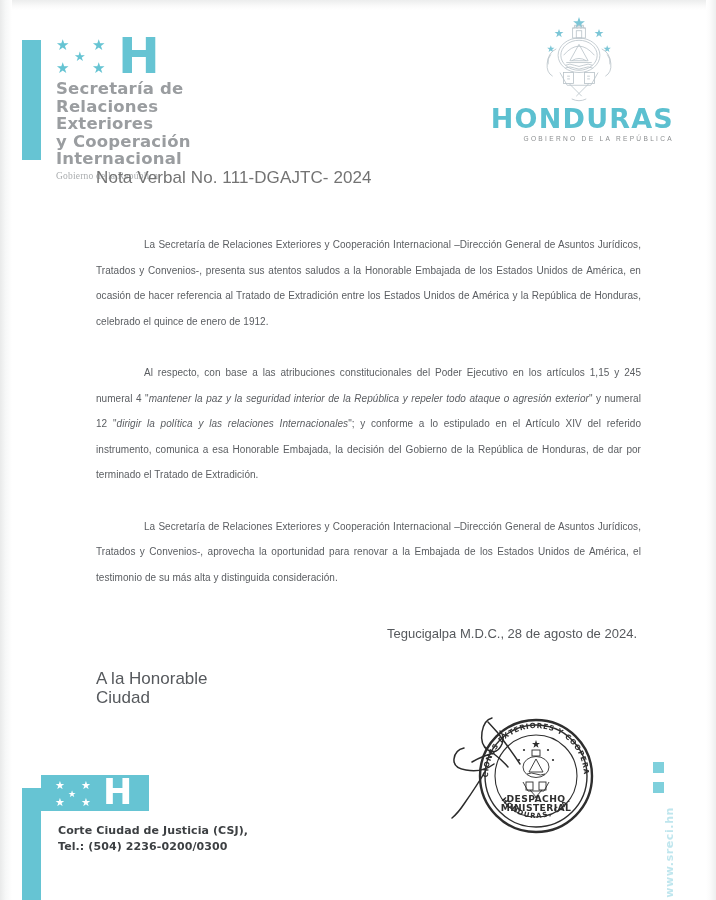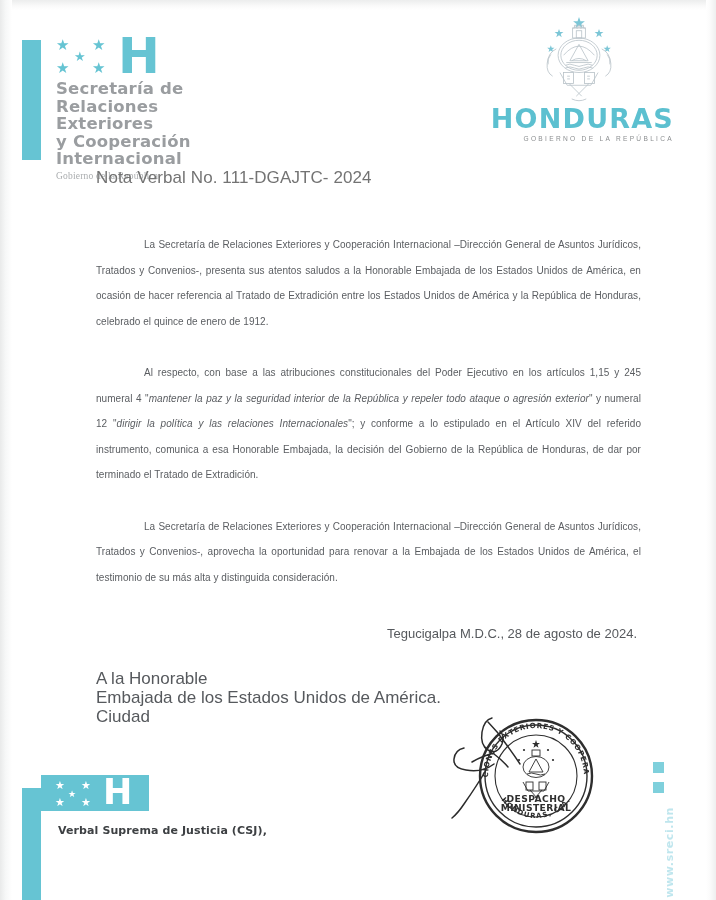--- a/index.html
+++ b/index.html
@@ -341,21 +341,20 @@
     <p class="para p1">La Secretaría de Relaciones Exteriores y Cooperación Internacional –Dirección General de Asuntos Jurídicos, Tratados y Convenios-, presenta sus atentos saludos a la Honorable Embajada de los Estados Unidos de América, en ocasión de hacer referencia al Tratado de Extradición entre los Estados Unidos de América y la República de Honduras, celebrado el quince de enero de 1912.</p>
 
     <p class="para"><span>Al respecto, con base a las atribuciones constitucionales del Poder Ejecutivo en los artículos 1,15 y 245 numeral 4 "</span><i>mantener la paz y la seguridad interior de la República y repeler todo ataque o agresión exterior</i><span>" y numeral 12 "</span><i>dirigir la política y las relaciones Internacionales</i><span>"; y conforme a lo estipulado en el Artículo XIV del referido instrumento, comunica a esa Honorable Embajada, la decisión del Gobierno de la República de Honduras, de dar por terminado el Tratado de Extradición.</span></p>
 
     <p class="para">La Secretaría de Relaciones Exteriores y Cooperación Internacional –Dirección General de Asuntos Jurídicos, Tratados y Convenios-, aprovecha la oportunidad para renovar a la Embajada de los Estados Unidos de América, el testimonio de su más alta y distinguida consideración.</p>
 
     <div class="date-line">Tegucigalpa M.D.C., 28 de agosto de 2024.</div>
 
     <div class="addressee">
       <div>A la Honorable</div>
-      <div>Embajada de los Estados Unidos de América.</div>
       <div>Ciudad</div>
     </div>
 
   </div>
 
   <div class="sig-zone">
 
     <svg class="seal" width="132" height="132" viewBox="0 0 132 132">
       <defs>
         <path id="sealArcTop" d="M 18,66 A 48,48 0 0 1 114,66"></path>
@@ -410,21 +409,22 @@
     <div class="footer-logo-block">
       <span class="star f1">★</span>
       <span class="star f2">★</span>
       <span class="star f3">★</span>
       <span class="star f4">★</span>
       <span class="star f5">★</span>
       <span class="fH">H</span>
     </div>
 
     <div class="footer-address">
-      <div>Verbal Suprema de Justicia (CSJ),</div>
+      <div>Corte Ciudad de Justicia (CSJ),</div>
+      <div>Tel.: (504) 2236-0200/0300</div>
     </div>
 
     <div class="web-marks">
       <div class="sq"></div>
       <div class="sq"></div>
     </div>
 
     <div class="web-url">www.sreci.hn</div>
 
   </div>

